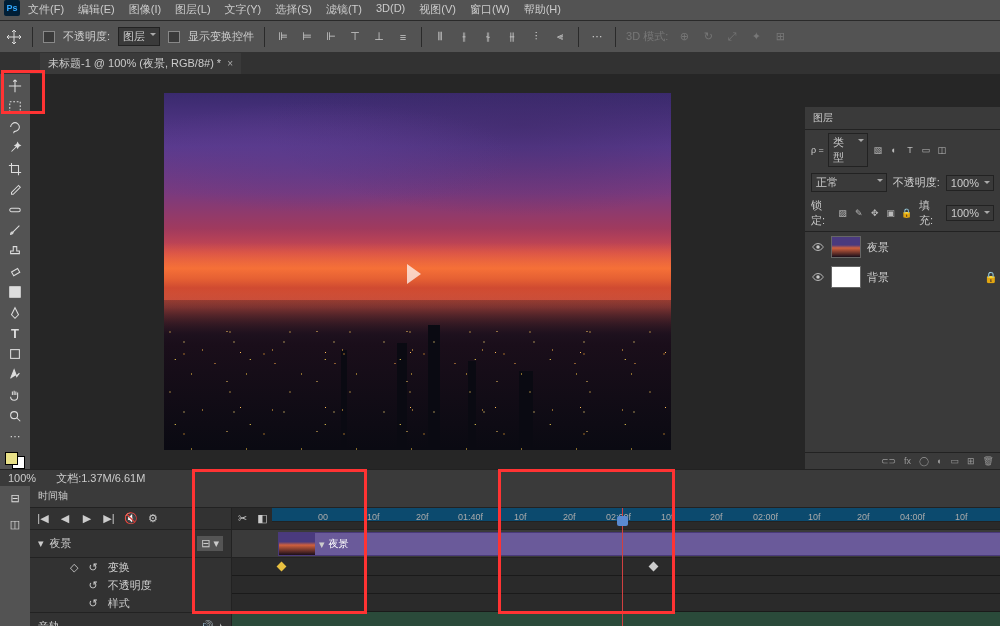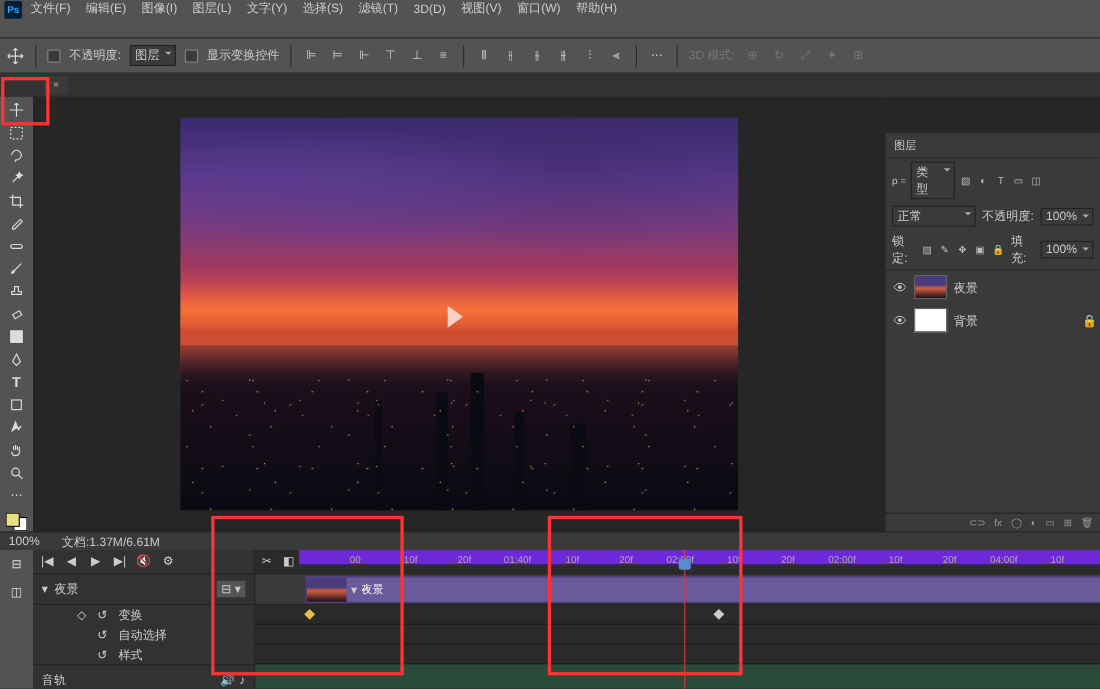--- a/index.html
+++ b/index.html
@@ -1,17 +1,17 @@
 <!DOCTYPE html>
 <html><head>
 <meta charset="utf-8">
 <style>
 *{box-sizing:border-box;margin:0;padding:0;font-family:"Microsoft YaHei",Arial,sans-serif;font-size:11px;color:#ccc;user-select:none}
 body{background:#323232;width:1000px;height:626px;overflow:hidden;position:relative}
-.menubar{height:20px;background:#535353;display:flex;align-items:flex-end;padding:17px 4px;gap:2px}
+.menubar{height:20px;background:#535353;display:flex;align-items:flex-start;padding:0 4px;gap:2px}
 .menubar .logo{width:16px;height:16px;background:#001e36;color:#31a8ff;display:flex;align-items:center;justify-content:center;font-size:9px;font-weight:bold;border-radius:2px}
 .menubar .mi{padding:2px 6px;cursor:pointer}
 .optbar{height:32px;background:#535353;border-top:1px solid #2a2a2a;display:flex;align-items:center;padding:0 6px;gap:8px;font-size:10px}
 .optbar .ic{width:16px;height:16px;display:flex;align-items:center;justify-content:center}
 .sep{width:1px;height:20px;background:#2a2a2a;margin:0 2px}
 .chk{width:12px;height:12px;border:1px solid #888;background:#3a3a3a}
 .dd{background:#3a3a3a;border:1px solid #222;padding:1px 14px 1px 4px;position:relative}
 .dd::after{content:"";position:absolute;right:3px;top:5px;border:3px solid transparent;border-top-color:#aaa}
 .tabrow{height:22px;background:#323232;display:flex;align-items:center;padding-left:40px}
 .tab{background:#3a3a3a;padding:3px 8px;font-size:10px;display:flex;align-items:center;gap:6px}
@@ -53,21 +53,21 @@
 .timeline{height:159px;background:#323232;display:flex}
 .tl-main{flex:1;display:flex;flex-direction:column}
 .tl-hdr{height:22px;background:#3a3a3a;border-bottom:1px solid #222;padding:3px 8px;font-size:10px}
 .tl-body{flex:1;display:flex}
 .tl-left{width:202px;background:#323232;border-right:1px solid #222}
 .tl-transport{height:22px;display:flex;align-items:center;padding:0 6px;gap:8px;border-bottom:1px solid #222}
 .tb{width:14px;height:14px;cursor:pointer;display:flex;align-items:center;justify-content:center}
 .tl-track-hdr{height:28px;display:flex;align-items:center;padding:0 8px;border-bottom:1px solid #222;font-size:10px;gap:6px}
 .tl-sub{height:18px;display:flex;align-items:center;padding-left:40px;font-size:10px;gap:10px}
 .tl-right{flex:1;position:relative;background:#2a2a2a;overflow:hidden}
-.ruler{height:14px;background:#6d28d9;border-bottom:1px solid #222;position:relative;display:flex;align-items:center}
+.ruler{height:14px;background:#0c4a6e;border-bottom:1px solid #222;position:relative;display:flex;align-items:center}
 .rlabel{position:absolute;font-size:9px;color:#aaa;top:4px}
 .track1{position:absolute;top:22px;height:28px;background:#3a3a3a;width:100%;border-bottom:1px solid #222}
 .clip{position:absolute;left:46px;top:2px;height:24px;width:744px;background:#6a5a9a;border:1px solid #4a3a7a;display:flex;align-items:center}
 .clip-thumb{width:36px;height:100%;background:linear-gradient(#4a3a7e 40%,#d0603e 55%,#1a0e1a)}
 .clip-label{padding-left:4px;font-size:10px;color:#fff}
 .track2{position:absolute;top:50px;height:18px;width:100%;border-bottom:1px solid #1a1a1a}
 .track3{position:absolute;top:68px;height:18px;width:100%;border-bottom:1px solid #1a1a1a}
 .track4{position:absolute;top:86px;height:18px;width:100%;border-bottom:1px solid #1a1a1a}
 .audio-track{position:absolute;top:104px;height:26px;width:100%;background:#2a4a3a;border-bottom:1px solid #1a1a1a}
 .kf{position:absolute;width:7px;height:7px;background:#e8c040;transform:rotate(45deg);top:55px}
@@ -125,20 +125,21 @@
   <span style="color:#777">3D 模式:</span>
   <div class="ic" style="color:#777">⊕</div>
   <div class="ic" style="color:#777">↻</div>
   <div class="ic" style="color:#777">⤢</div>
   <div class="ic" style="color:#777">✦</div>
   <div class="ic" style="color:#777">⊞</div>
 </div>
 
 <div class="tabrow">
   <div class="tab">
+    <span>未标题-1 @ 100% (夜景, RGB/8#) *</span>
     <span class="x">×</span>
   </div>
 </div>
 
 <div class="main">
 
   <div class="tools">
     <div class="tool">
         <svg viewBox="0 0 16 16">
           <path d="M8 1v14M1 8h14M8 1l-2 2M8 1l2 2"></path>
@@ -303,20 +304,21 @@
   <span>100%</span>
   <span>文档:1.37M/6.61M</span>
 </div>
 
 <div class="timeline">
   <div class="tl-edge">
     <div class="tool">⊟</div>
     <div class="tool">◫</div>
   </div>
   <div class="tl-main">
+    <div class="tl-hdr">时间轴</div>
     <div class="tl-body">
       <div class="tl-left">
         <div class="tl-transport">
           <div class="tb">|◀</div>
           <div class="tb">◀</div>
           <div class="tb">▶</div>
           <div class="tb">▶|</div>
           <div class="tb">🔇</div>
           <div class="tb">⚙</div>
         </div>
@@ -326,21 +328,21 @@
           <span style="margin-left:auto;background:#555;padding:1px 4px">⊟ ▾</span>
         </div>
         <div class="tl-sub">
             <span>◇</span>
             <span>↺</span>
             <span>变换</span>
           </div>
         <div class="tl-sub">
             <span style="opacity:0">◇</span>
             <span>↺</span>
-            <span>自动选择</span>
+            <span>不透明度</span>
           </div>
         <div class="tl-sub">
             <span style="opacity:0">◇</span>
             <span>↺</span>
             <span>样式</span>
           </div>
         <div class="tl-track-hdr" style="border-top:1px solid #222">
           <span>音轨</span>
           <span style="margin-left:auto">🔊 ♪</span>
         </div>

